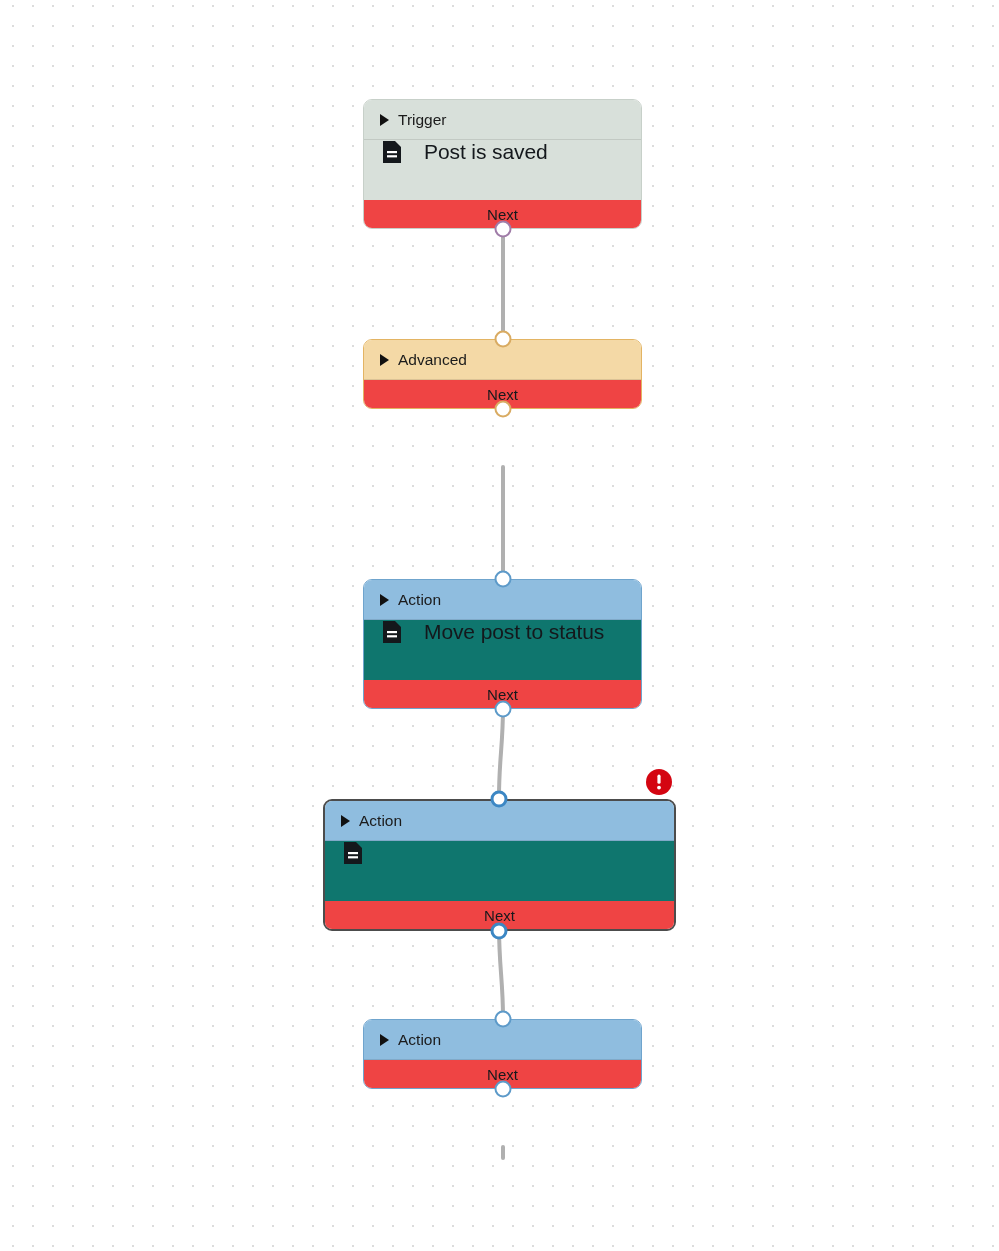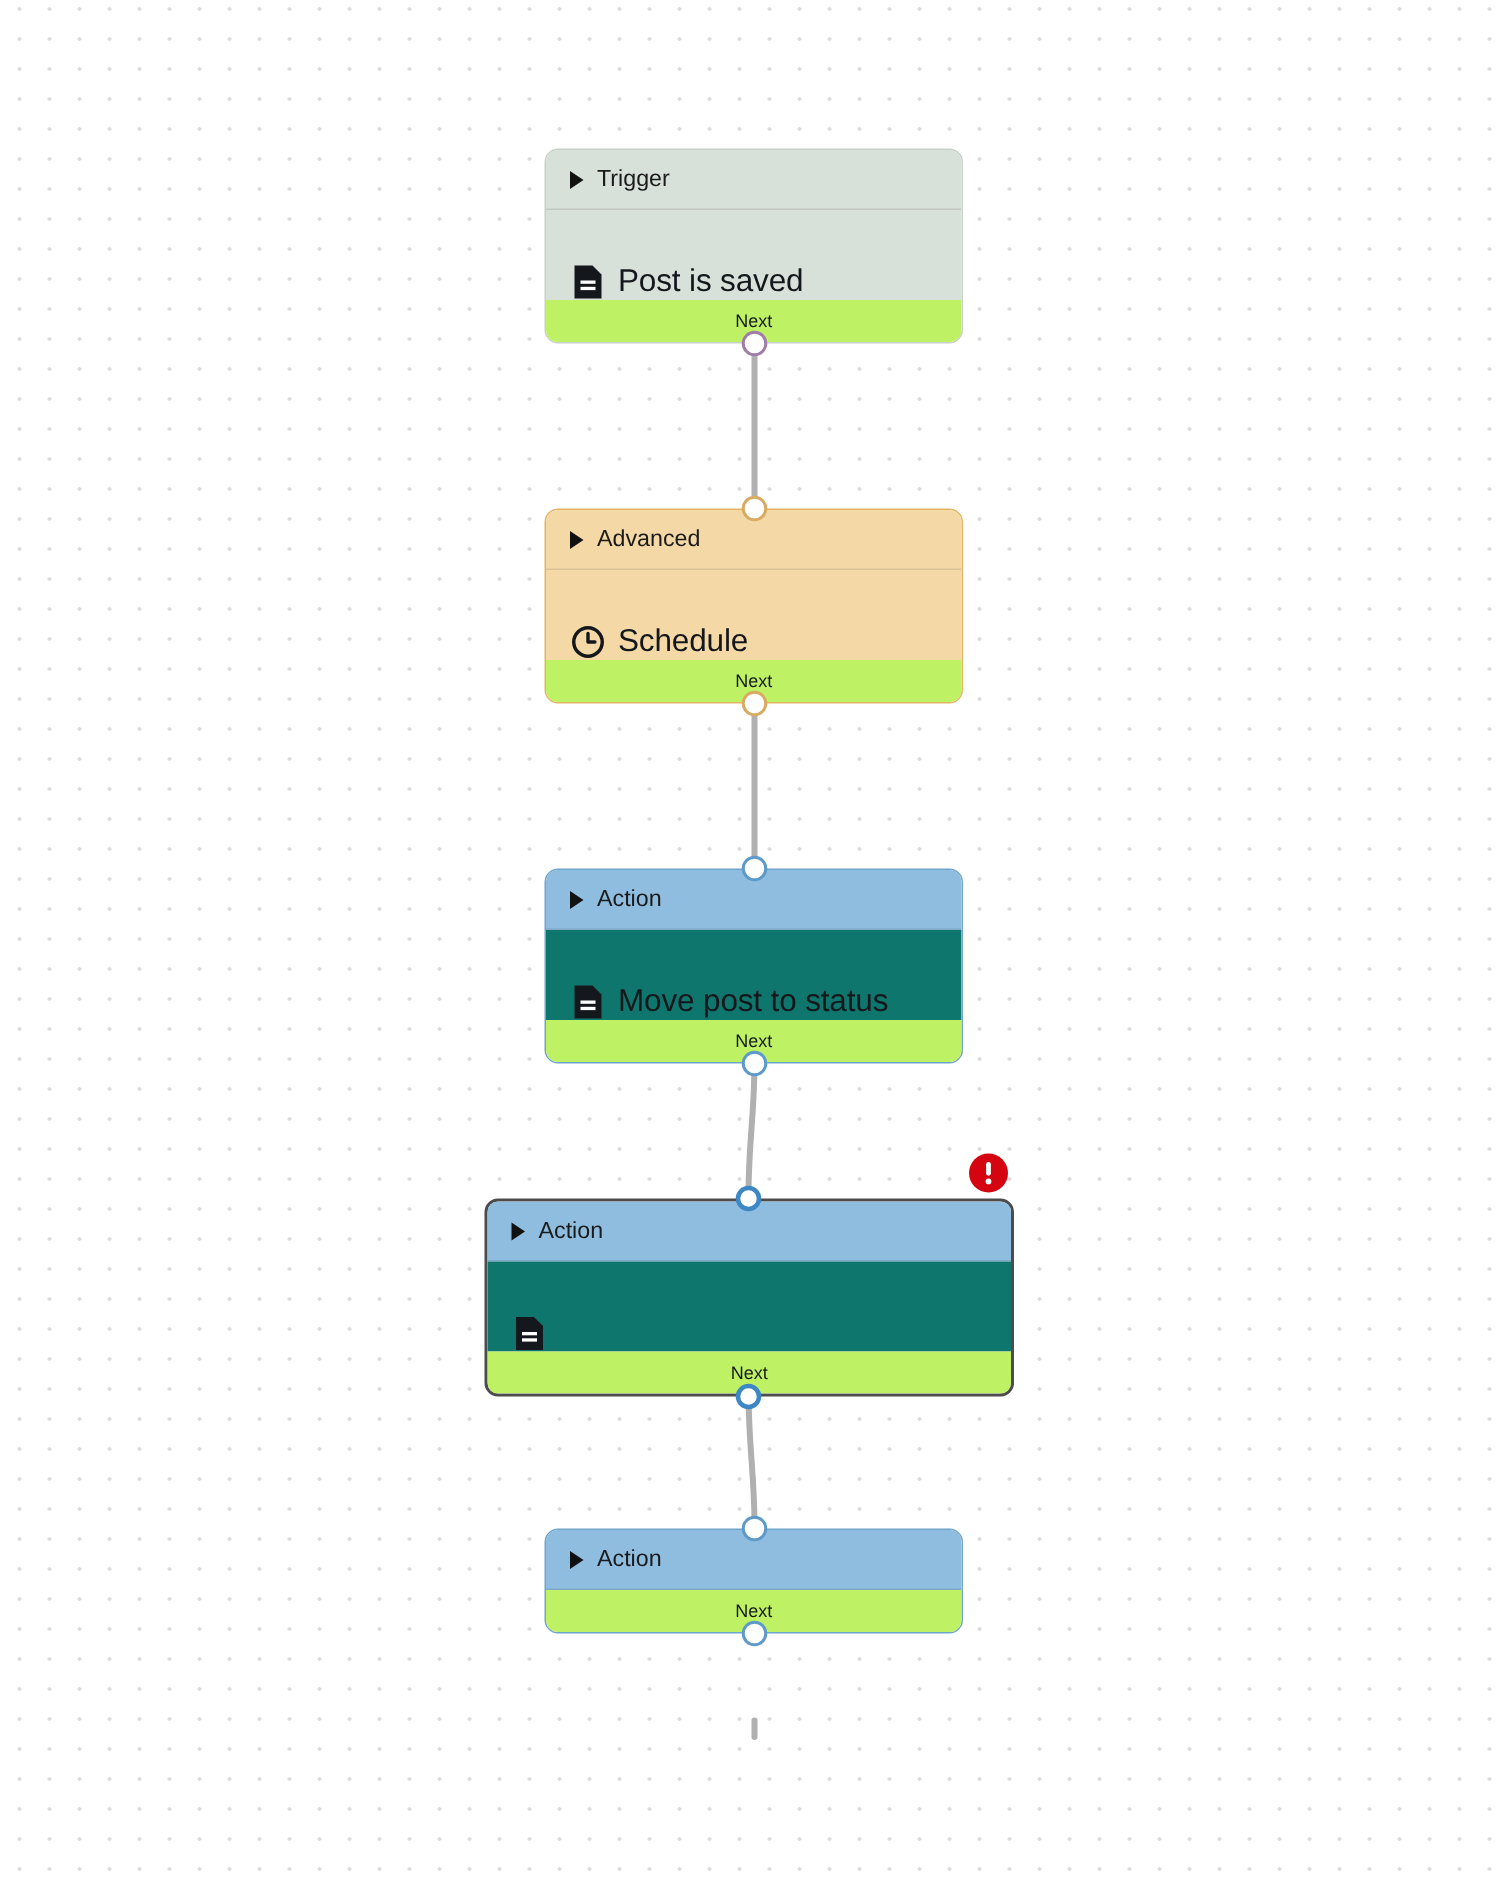--- a/index.html
+++ b/index.html
@@ -69,22 +69,22 @@
     width: 0;
     height: 0;
     border-left: 9px solid #111;
     border-top: 6px solid transparent;
     border-bottom: 6px solid transparent;
     flex: 0 0 auto;
   }
 
   .node-body {
     display: flex;
-    align-items: flex-end;
-    gap: 8px;
+    align-items: flex-start;
+    gap: 20px;
     padding: 0 16px;
     height: 60px;
   }
 
   .node-title {
     font-size: 21px;
     color: #14181c;
     white-space: nowrap;
     letter-spacing: -0.1px;
   }
@@ -94,25 +94,25 @@
     width: 24px;
     height: 24px;
     display: flex;
     align-items: center;
     justify-content: center;
   }
   .node-icon svg { display: block; }
 
   .node-footer {
     height: 28px;
-    background: #bef264;
+    background: #ef4444;
     display: flex;
     align-items: center;
     justify-content: center;
-    font-size: 12px;
+    font-size: 15px;
     color: #16191c;
   }
 
   
   .theme-trigger .node-inner { border-color: #c7d0c9; }
   .theme-trigger .node-header { background: #d8e0da; }
   .theme-trigger .node-body   { background: #d8e0da; }
 
   
   .theme-advanced .node-inner { border-color: #e3b463; }
@@ -196,29 +196,20 @@
     </div>
     <span class="handle bottom h-trigger"></span>
   </div>
 
   <div class="node theme-advanced" style="left:363px; top:339px; width:279px;">
     <div class="node-inner">
       <div class="node-header">
         <span class="caret"></span>
         <span>Advanced</span>
       </div>
-      <div class="node-body">
-        <span class="node-icon">
-          <svg width="24" height="24" viewBox="0 0 24 24" xmlns="http://www.w3.org/2000/svg">
-            <circle cx="12" cy="12" r="9.5" fill="none" stroke="#14181c" stroke-width="2.3"></circle>
-            <path d="M12 6.3 V12 H16.6" fill="none" stroke="#14181c" stroke-width="2.3" stroke-linecap="round" stroke-linejoin="round"></path>
-          </svg>
-        </span>
-        <span class="node-title">Schedule</span>
-      </div>
       <div class="node-footer">Next</div>
     </div>
     <span class="handle top h-advanced"></span>
     <span class="handle bottom h-advanced"></span>
   </div>
 
   <div class="node theme-action" style="left:363px; top:579px; width:279px;">
     <div class="node-inner">
       <div class="node-header">
         <span class="caret"></span>

